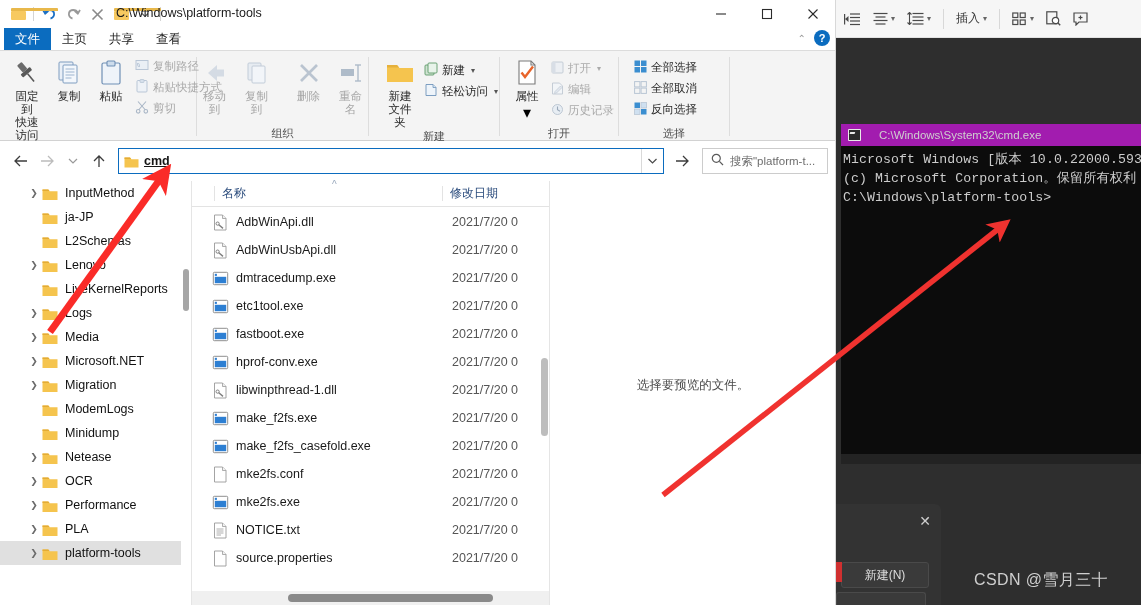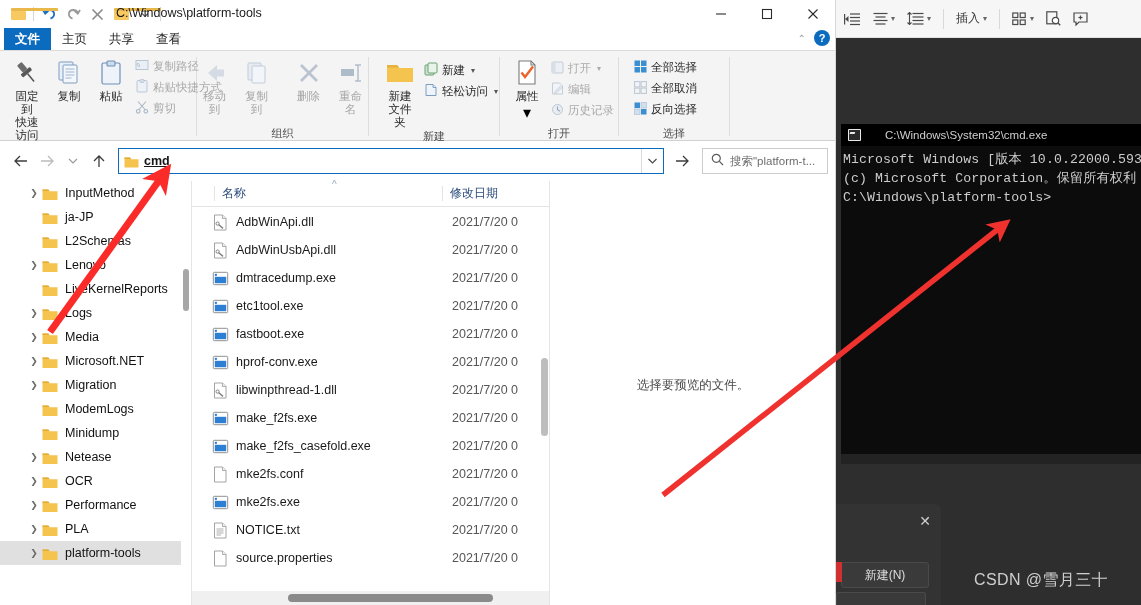--- a/index.html
+++ b/index.html
@@ -26,21 +26,21 @@
   .wicon { display:flex; align-items:center; height:26px; padding:0 5px; color:#3b3b3b; }
   .wicon svg { display:block; }
   .wsep { width:1px; height:20px; background:#d8d8d8; margin:0 5px; }
   .wcaret { font-size:8px; color:#666; margin-left:3px; }
   .wlabel { font-size:12px; color:#333; }
 
   
   .cmd-win { position:absolute; left:841px; top:124px; width:300px; height:330px; }
   .cmd-title {
     position:absolute; left:0; top:0; width:300px; height:22px;
-    background:#000000; display:flex; align-items:center; padding-left:7px; gap:24px;
+    background:#a21caf; display:flex; align-items:center; padding-left:7px; gap:18px;
   }
   .cmd-ico {
     width:13px; height:12px; background:#e9e9e9; position:relative; border-radius:1px;
     display:flex; align-items:flex-start; justify-content:flex-start;
   }
   .cmd-ico::before{
     content:""; position:absolute; left:1px; top:1px; right:1px; bottom:1px;
     background:#2b2b2b;
   }
   .cmd-ico::after{
@@ -119,21 +119,21 @@
   .win-ctrls { position:absolute; right:0; top:0; display:flex; }
   .win-btn { width:46px; height:28px; display:flex; align-items:center; justify-content:center; color:#2b2b2b; }
   .win-btn svg { display:block; }
 
   
   .tabs { position:relative; height:22px; background:#ffffff; padding-left:4px; display:flex; }
   .tab {
     min-width:47px; height:22px; display:flex; align-items:center; justify-content:center;
     font-size:12.5px; color:#1f1f1f; padding:0 10px;
   }
-  .tab.active { background:#0b6cbf; color:#ffffff; font-weight:bold; }
+  .tab.active { background:#0b6cbf; color:#ffffff; font-weight:normal; }
   .tabs-right { position:absolute; right:6px; top:2px; display:flex; align-items:center; gap:8px; }
   .chev-up { color:#9b9b9b; font-size:10px; }
   .help-ico {
     width:16px; height:16px; border-radius:50%; background:#0b6cbf; color:#fff;
     font-size:11px; display:flex; align-items:center; justify-content:center; font-weight:bold;
   }
 
   
   .ribbon {
     position:relative; height:91px; background:#f4f4f4;

